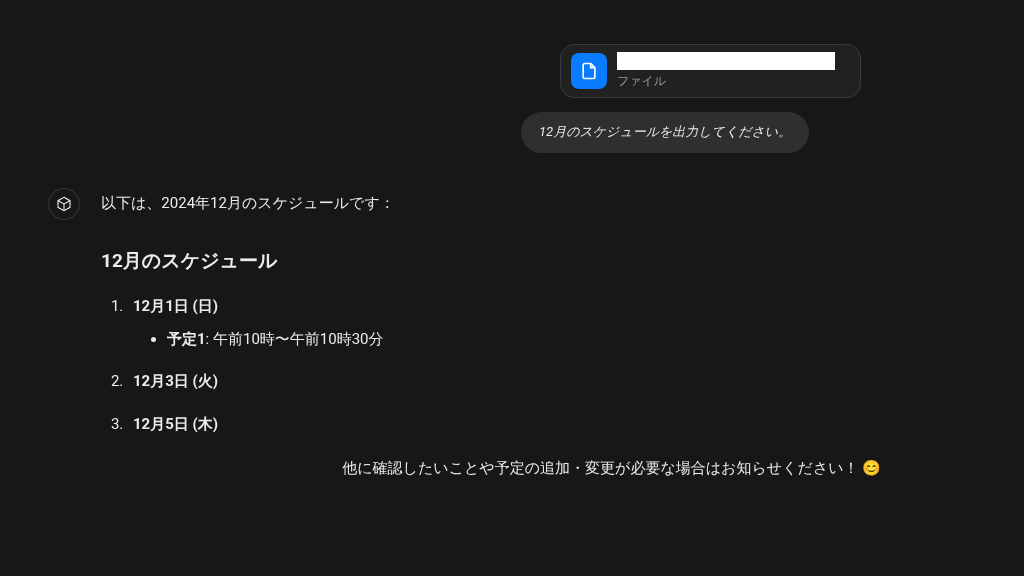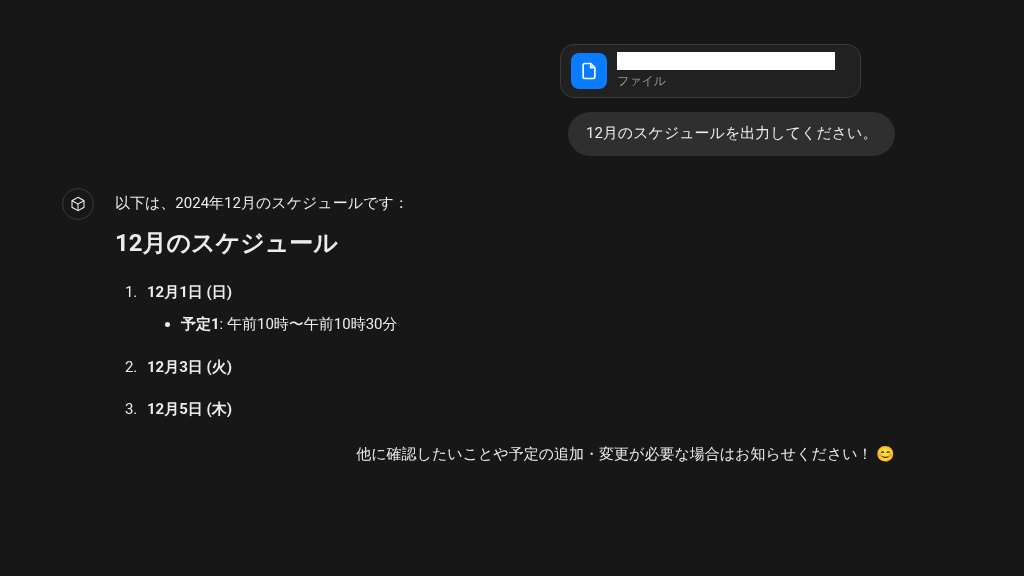--- a/index.html
+++ b/index.html
@@ -8,29 +8,29 @@
 
   
   .attach-card { position:absolute; left:560px; top:44px; width:301px; height:54px; border:1px solid #3a3a3a; border-radius:14px; display:flex; align-items:center; padding:7px 10px; box-sizing:border-box; background:#212121; }
   .attach-icon { width:36px; height:36px; background:#0a7cff; border-radius:8px; display:flex; align-items:center; justify-content:center; flex:0 0 36px; }
   .attach-icon svg { width:20px; height:20px; fill:none; stroke:#fff; stroke-width:2; }
   .attach-meta { margin-left:10px; display:flex; flex-direction:column; justify-content:center; }
   .attach-name-redacted { width:218px; height:18px; background:#ffffff; }
   .attach-type { font-size:12px; color:#9a9a9a; margin-top:2px; }
 
   
-  .user-bubble { position:absolute; left:568px; top:112px; background:#2f2f2f; color:#ececec; padding:10px 18px 11px 18px; border-radius:22px; font-size:15px; }
+  .user-bubble { position:absolute; left:521px; top:112px; background:#2f2f2f; color:#ececec; padding:10px 18px 11px 18px; border-radius:22px; font-size:13px;font-style:italic; }
 
   
-  .assistant { position:absolute; left:115px; top:190px; width:780px; }
+  .assistant { position:absolute; left:101px; top:190px; width:780px; }
   .asst-icon { position:absolute; left:-53px; top:-2px; width:30px; height:30px; border:1px solid #3a3a3a; border-radius:50%; display:flex; align-items:center; justify-content:center; }
   .asst-icon svg { width:16px; height:16px; stroke:#ececec; stroke-width:1.6; fill:none; }
 
   .intro { font-size:15px; margin:2px 0 0 0; }
-  .heading { font-size:24px; font-weight:700; margin:10px 0 12px 0; }
+  .heading { font-size:19px; font-weight:700; margin:32px 0 12px 0; }
 
   ol.sched { list-style:decimal; margin:0 0 0 4px; padding-left:22px; }
   ol.sched > li { margin:20px 0 6px 0; padding-left:6px; }
   ol.sched > li > .date { font-weight:700; }
   ul.events { list-style:disc; margin:10px 0 6px 0; padding-left:34px; }
   ul.events > li { margin:4px 0; font-size:15px; }
   .evt-label { font-weight:700; }
   .evt-sep   { font-weight:400; }
 
   .outro { margin-top:22px; font-size:15px;text-align:right; }

